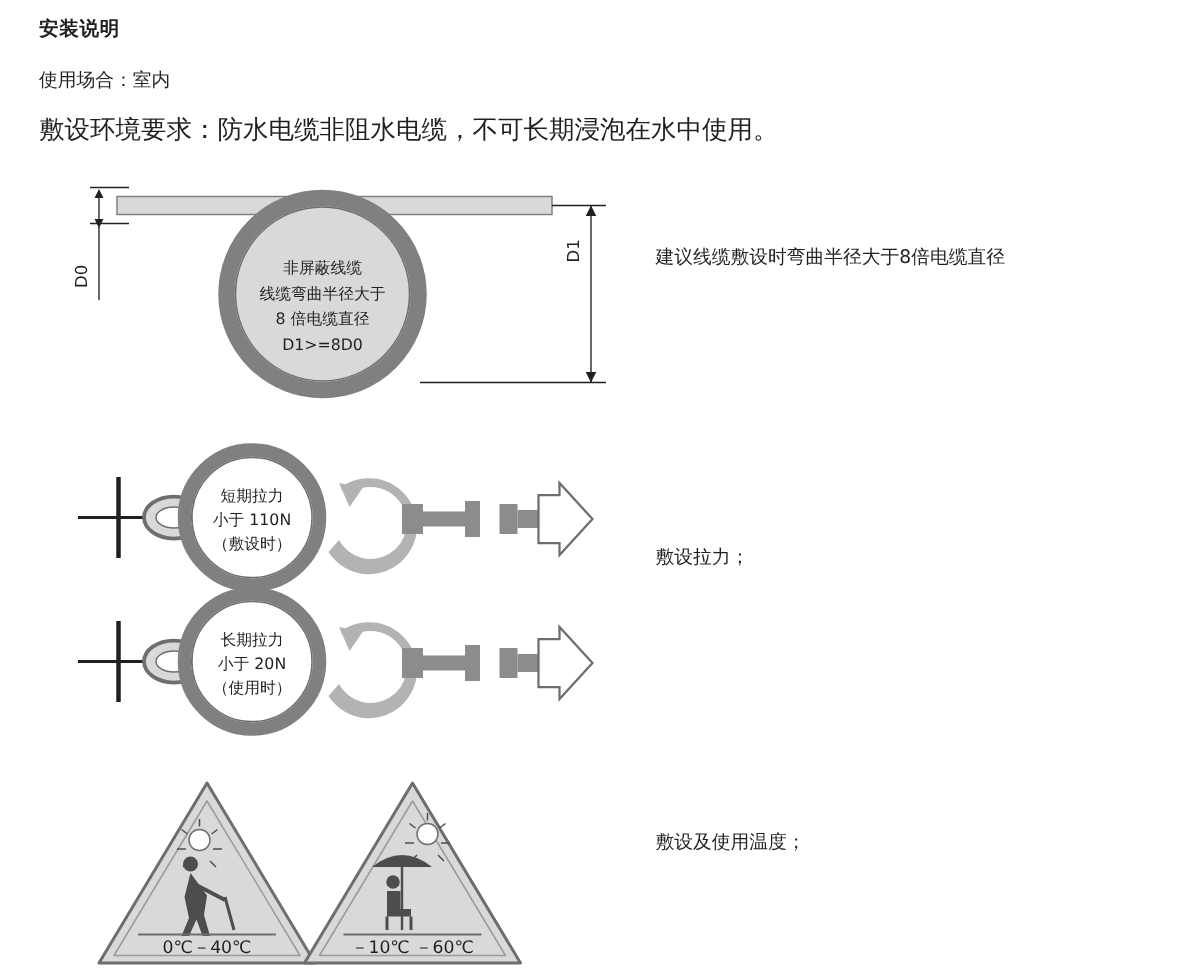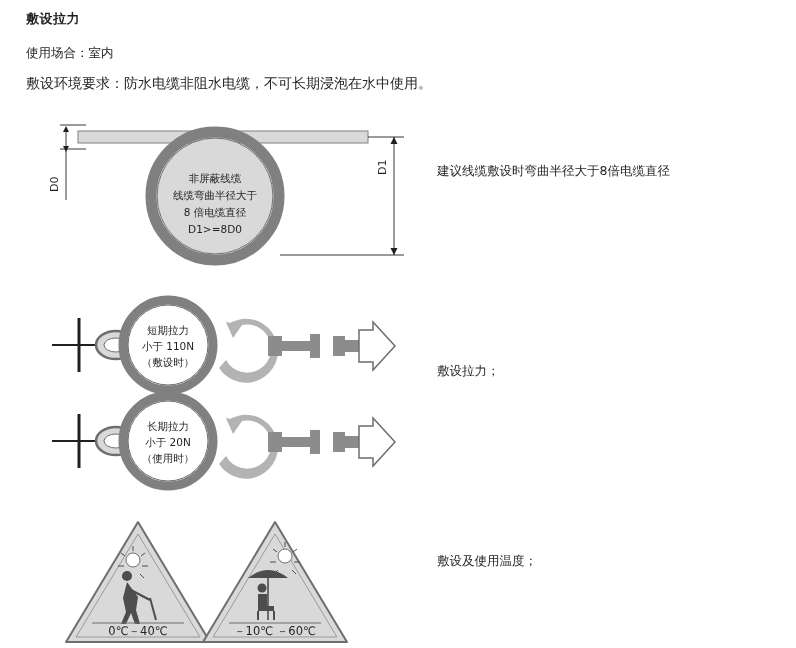--- a/index.html
+++ b/index.html
@@ -30,21 +30,21 @@
   .line1 {
     position: absolute;
     left: 26px;
     top: 45px;
     font-size: 12.5px;
   }
   .line2 {
     position: absolute;
     left: 26px;
     top: 75px;
-    font-size: 14px;
+    font-size: 17px;
   }
   .right-block {
     position: absolute;
     font-size: 12.5px;
     line-height: 26px;
   }
   .rb1 { left: 437px; top: 158px; }
   .rb2 { left: 437px; top: 358px; }
   .rb3 { left: 437px; top: 548px; }
   .rb-line { white-space: nowrap; }
@@ -71,21 +71,21 @@
     font-family: "DejaVu Sans", "Liberation Sans", sans-serif;
     font-size: 11.5px;
     fill: #231f20;
   }
 </style>
 </head>
 <body>
 
 <div class="page">
 
-  <div class="title">敷设拉力</div>
+  <div class="title">安装说明</div>
   <div class="line1">使用场合：室内</div>
   <div class="line2">敷设环境要求：防水电缆非阻水电缆，不可长期浸泡在水中使用。</div>
 
   <div class="right-block rb1">
     <div class="rb-line">建议线缆敷设时弯曲半径大于8倍电缆直径</div>
   </div>
 
   <div class="right-block rb2">
     <div class="rb-line">敷设拉力；</div>
   </div>

